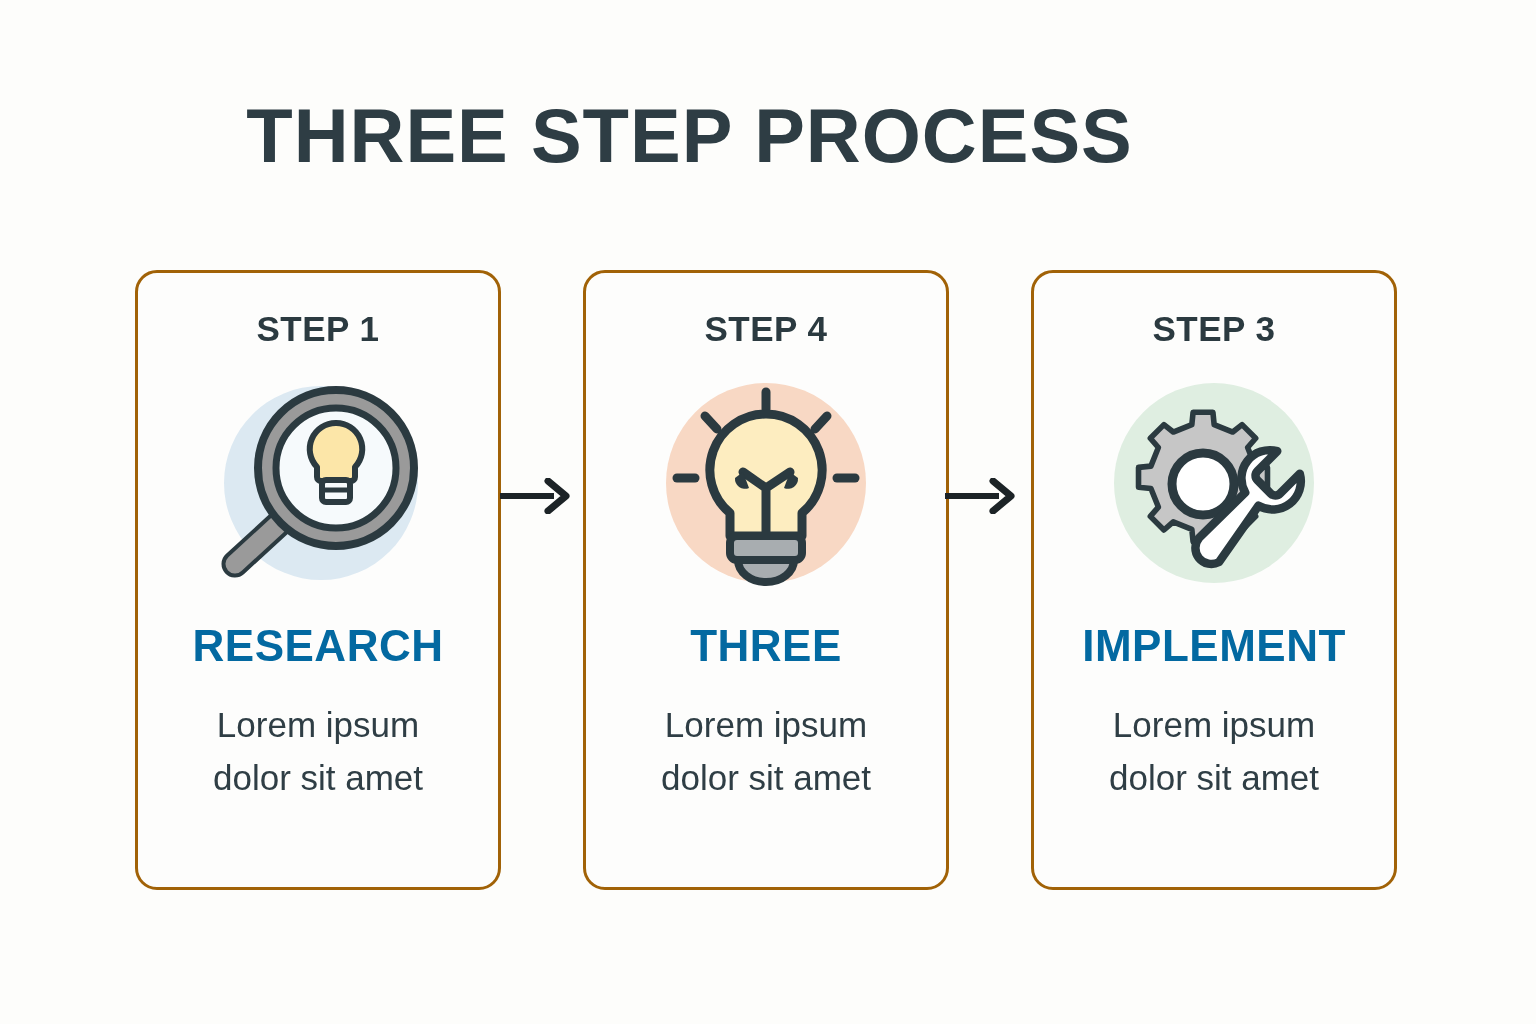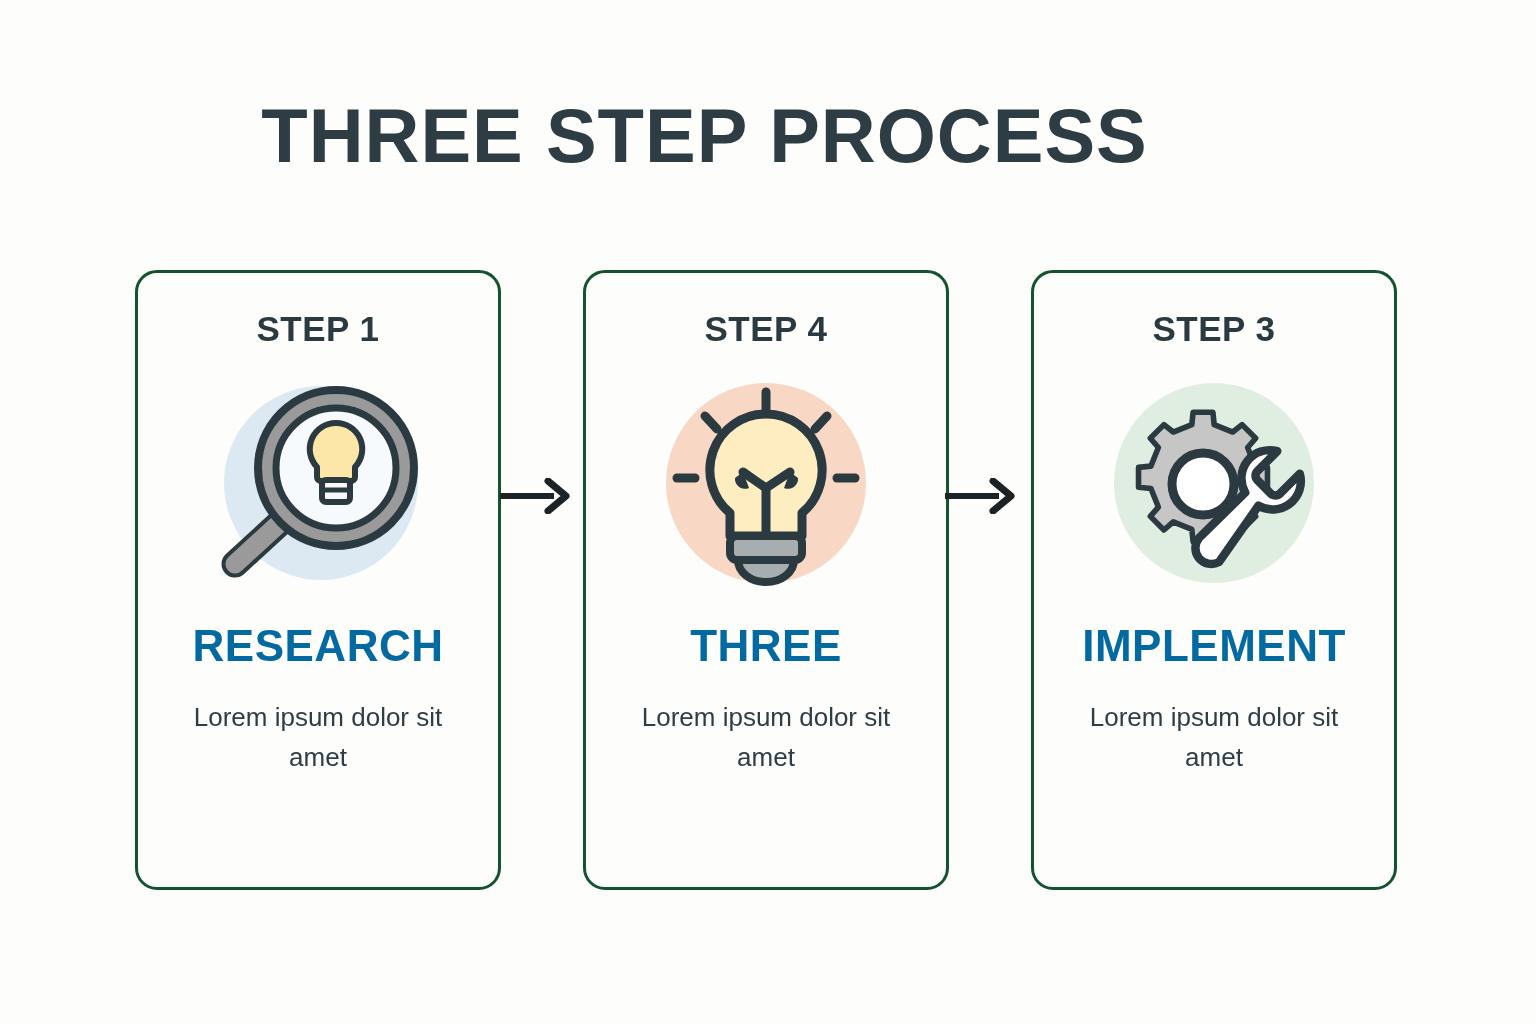--- a/index.html
+++ b/index.html
@@ -27,41 +27,40 @@
     top: 98px;
     left: 0;
     width: 1379px;
     text-align: center;
     font-size: 76px;
     font-weight: 700;
     letter-spacing: 1px;
     color: #2e3d44;
     line-height: 1;
     white-space: nowrap;
-    padding-left: 15px;
   }
 
   
   .steps-row {
     position: absolute;
     top: 270px;
     left: 135px;
     width: 1262px;
     height: 622px;
     display: flex;
     justify-content: space-between;
     align-items: stretch;
   }
 
   .step-card {
     position: relative;
     width: 366px;
     height: 620px;
     box-sizing: border-box;
-    border: 3px solid #14532d;
+    border: 3px solid #a16207;
     border-radius: 22px;
     background: #fdfdfc;
     display: flex;
     flex-direction: column;
     align-items: center;
   }
 
   .step-number {
     margin-top: 38px;
     font-size: 35px;
@@ -86,21 +85,21 @@
     font-size: 44px;
     font-weight: 700;
     letter-spacing: 0.5px;
     color: #0369a1;
     line-height: 1;
     white-space: nowrap;
   }
 
   .step-desc {
     margin-top: 30px;
-    font-size: 26px;
+    font-size: 35px;
     font-weight: 400;
     line-height: 1.52;
     color: #2f3e45;
     text-align: center;
     max-width: 270px;
   }
 
   
   .arrow {
     position: absolute;

